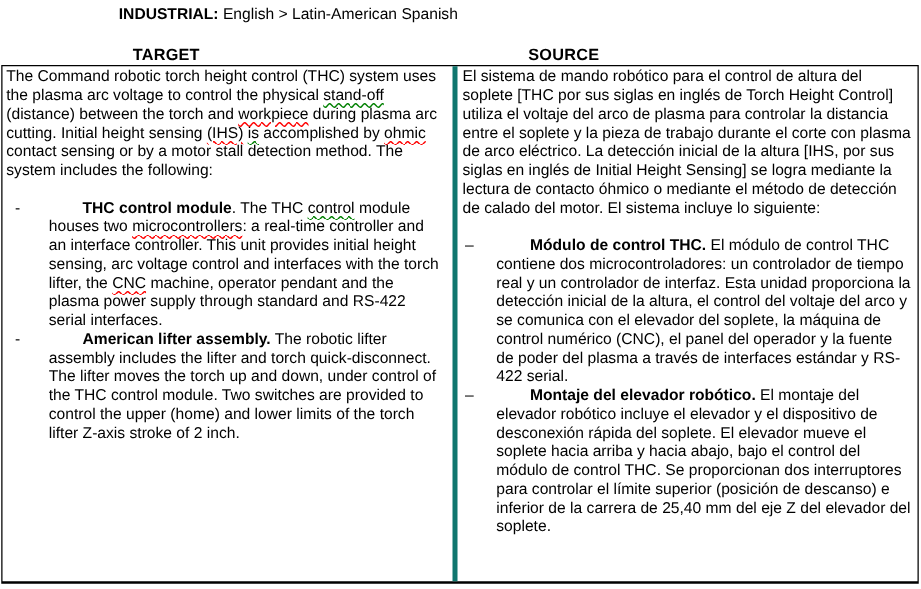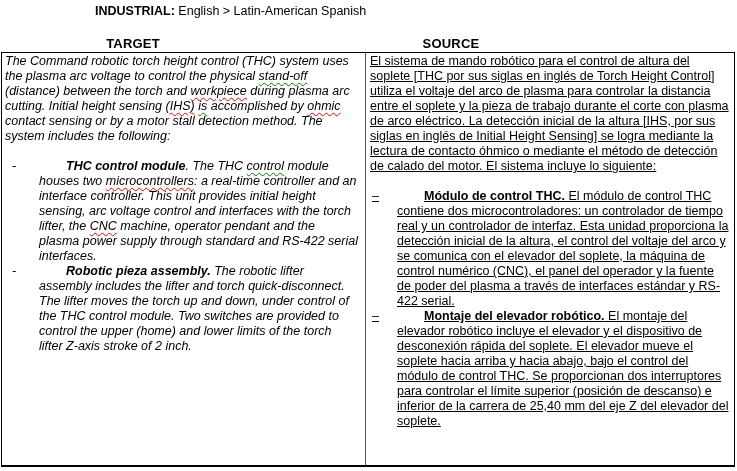--- a/index.html
+++ b/index.html
@@ -18,22 +18,22 @@
     font-weight: bold; font-size: 13px; letter-spacing: 0.2px;
   }
   .col-header.src { left: 133px; }
   .col-header.tgt { left: 451px; }
   .ttable {
     position: absolute; left: 1px; top: 52px; width: 734px; height: 415px;
     border: 1px solid #000; border-bottom-width: 2px;
     display: flex; background: #fff;
   }
   .cell { padding-top: 1px; }
-  .cell-src { width: 364px; border-right: 1px solid #0f766e; padding-left: 3px; padding-right: 7px; font-style: italic; }
-  .cell-tgt { flex: 1; padding-left: 4px; padding-right: 3px; text-decoration: underline; }
+  .cell-src { width: 364px; border-right: 4px solid #0f766e; padding-left: 3px; padding-right: 7px; }
+  .cell-tgt { flex: 1; padding-left: 4px; padding-right: 3px; }
   .intro { margin: 0 0 15px 0; }
   .bullet { display: flex; }
   .cell-src .marker { flex: none; width: 34px; padding-left: 7px; }
   .cell-tgt .marker { flex: none; width: 27px; padding-left: 2px; }
   .btext { flex: 1; }
   .sq-red {
     text-decoration-line: underline; text-decoration-style: wavy;
     text-decoration-color: #ff0000; text-decoration-thickness: 1px;
     text-underline-offset: 2px;
   }
@@ -56,21 +56,21 @@
   <div class="cell cell-src">
     <p class="intro"><span>The Command robotic torch height control (THC) system uses the plasma arc voltage to control the physical </span><span class="sq-green">stand-off</span><span> (distance) between the torch and </span><span class="sq-red">workpiece</span><span> during plasma arc cutting. Initial height sensing </span><span class="sq-red">(IHS)</span><span> </span><span class="sq-green">is</span><span> accomplished by </span><span class="sq-red">ohmic</span><span> contact sensing or by a motor stall detection method.  The system includes the following:</span></p>
 
     <div class="bullet">
       <span class="marker">-</span>
       <span class="btext"><span class="bold">THC control module</span><span>. The THC </span><span class="sq-green">control</span><span> module houses two </span><span class="sq-red">microcontrollers</span><span>: a real-time controller and an interface controller. This unit provides initial height sensing, arc voltage control and interfaces with the torch lifter, the </span><span class="sq-red">CNC</span><span> machine, operator pendant and the plasma power supply through standard and RS-422 serial interfaces.</span></span>
     </div>
 
     <div class="bullet">
       <span class="marker">-</span>
-      <span class="btext"><span class="bold">Robotic pieza assembly.</span><span> The robotic lifter assembly includes the lifter and torch quick-disconnect. The lifter moves the torch up and down, under control of the THC control module. Two switches are provided to control the upper (home) and lower limits of the torch lifter Z-axis stroke of 2 inch.</span></span>
+      <span class="btext"><span class="bold">American lifter assembly.</span><span> The robotic lifter assembly includes the lifter and torch quick-disconnect. The lifter moves the torch up and down, under control of the THC control module. Two switches are provided to control the upper (home) and lower limits of the torch lifter Z-axis stroke of 2 inch.</span></span>
     </div>
   </div>
 
   <div class="cell cell-tgt">
     <p class="intro"><span>El sistema de mando robótico para el control de altura del soplete [THC por sus siglas en inglés de Torch Height Control] utiliza el voltaje del arco de plasma para controlar la distancia entre el soplete y la pieza de trabajo durante el corte con plasma de arco eléctrico. La detección inicial de la altura [IHS, por sus siglas en inglés de Initial Height Sensing] se logra mediante la lectura de contacto óhmico o mediante el método de detección de calado del motor. El sistema incluye lo siguiente:</span></p>
 
     <div class="bullet">
       <span class="marker">–</span>
       <span class="btext"><span class="bold">Módulo de control THC.</span><span> El módulo de control THC contiene dos microcontroladores: un controlador de tiempo real y un controlador de interfaz. Esta unidad proporciona la detección inicial de la altura, el control del voltaje del arco y se comunica con el elevador del soplete, la máquina de control numérico (CNC), el panel del operador y la fuente de poder del plasma a través de interfaces estándar y RS-422 serial.</span></span>
     </div>

